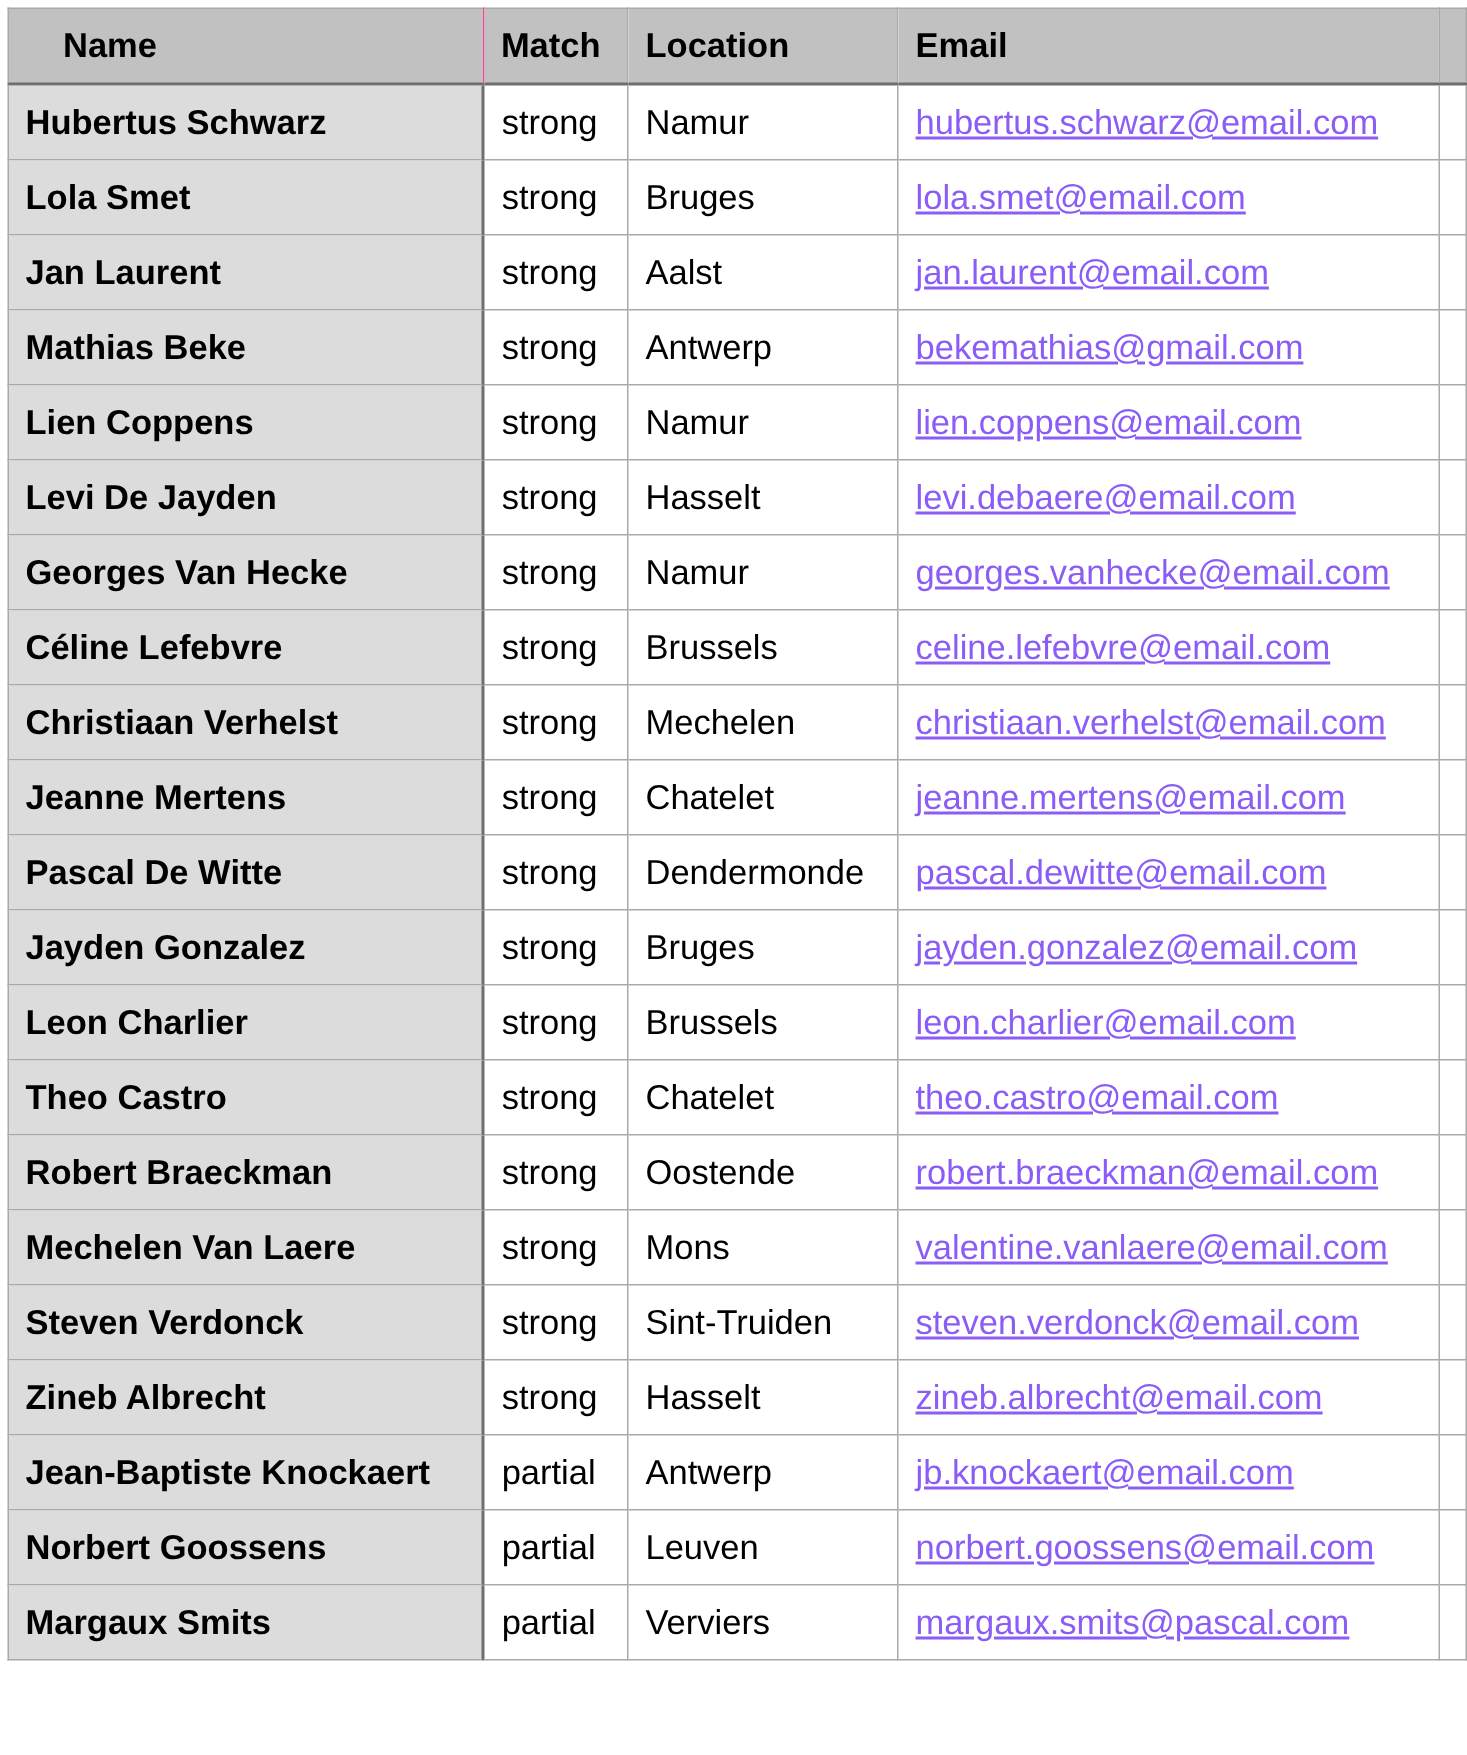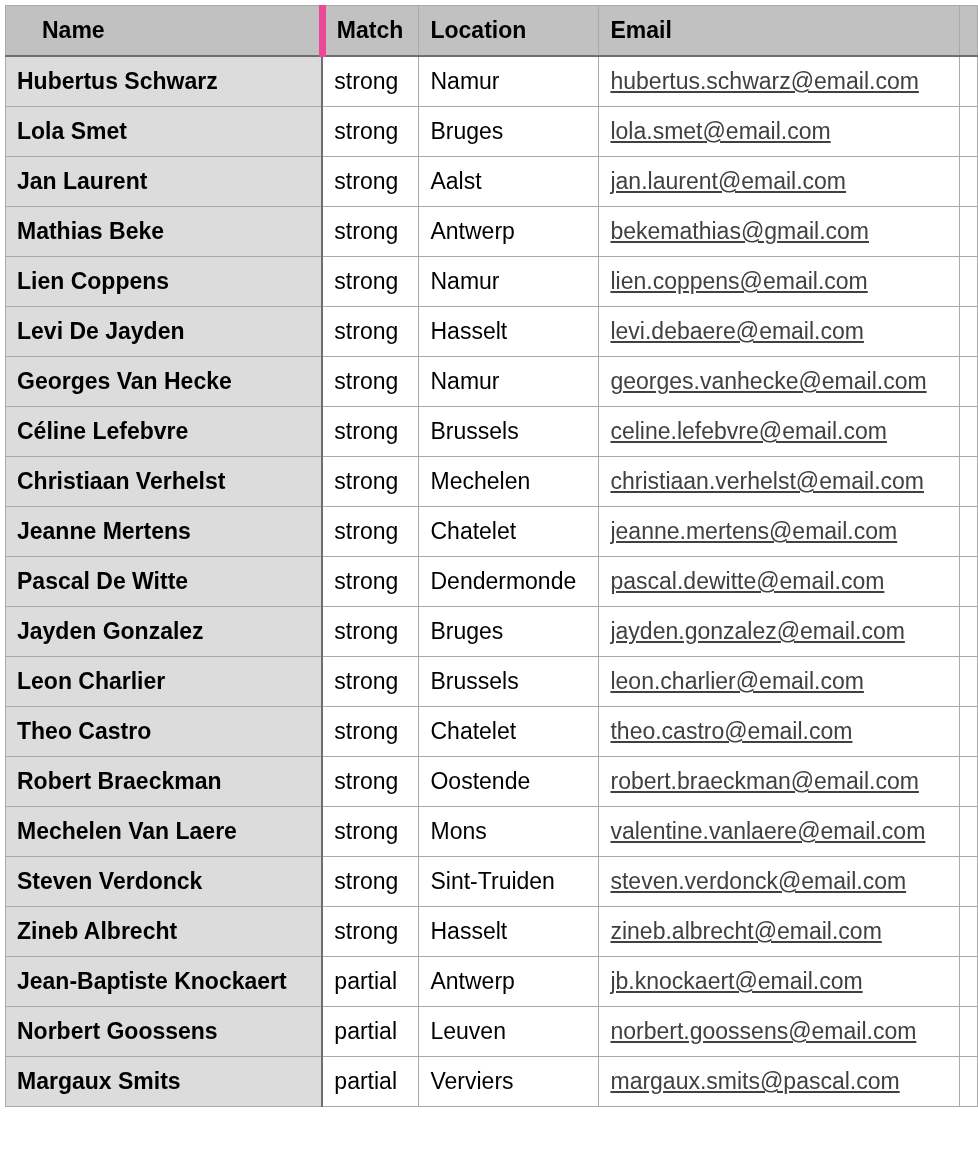--- a/index.html
+++ b/index.html
@@ -3,22 +3,22 @@
 <meta charset="utf-8">
 <style>
   html, body { margin:0; padding:0; background:#ffffff; }
   body { width:978px; height:1170px; overflow:hidden; position:relative;
          font-family:"Liberation Sans", sans-serif; color:#000; }
   .table { position:absolute; left:5px; top:5px; border-collapse:collapse; table-layout:fixed; }
   .table td, .table th { height:49px; padding:0 0 0 11px; font-size:23px; text-align:left;
          border:1px solid #a9a9a9; white-space:nowrap; overflow:hidden; }
   .table th { background:#c0c1c0; font-weight:bold; border-bottom:2px solid #6e6e6e; }
   .table td.name { background:#dcdcdc; font-weight:bold; border-right:2px solid #6e6e6e;margin-top:27px; }
-  .table th.name-h { border-right:7px solid #ec4899;padding-left:36px; }
-  .table td.email a { color:#404040; text-decoration:underline; }
+  .table th.name-h { border-right:1px solid #ec4899;padding-left:36px; }
+  .table td.email a { color:#8b5cf6; text-decoration:underline; }
   .table td.extra, .table th.extra { padding:0; }
 </style>
 </head>
 <body>
 
 <table class="table">
   <colgroup>
     <col style="width:320px">
       <col style="width:98px">
       <col style="width:182px">

